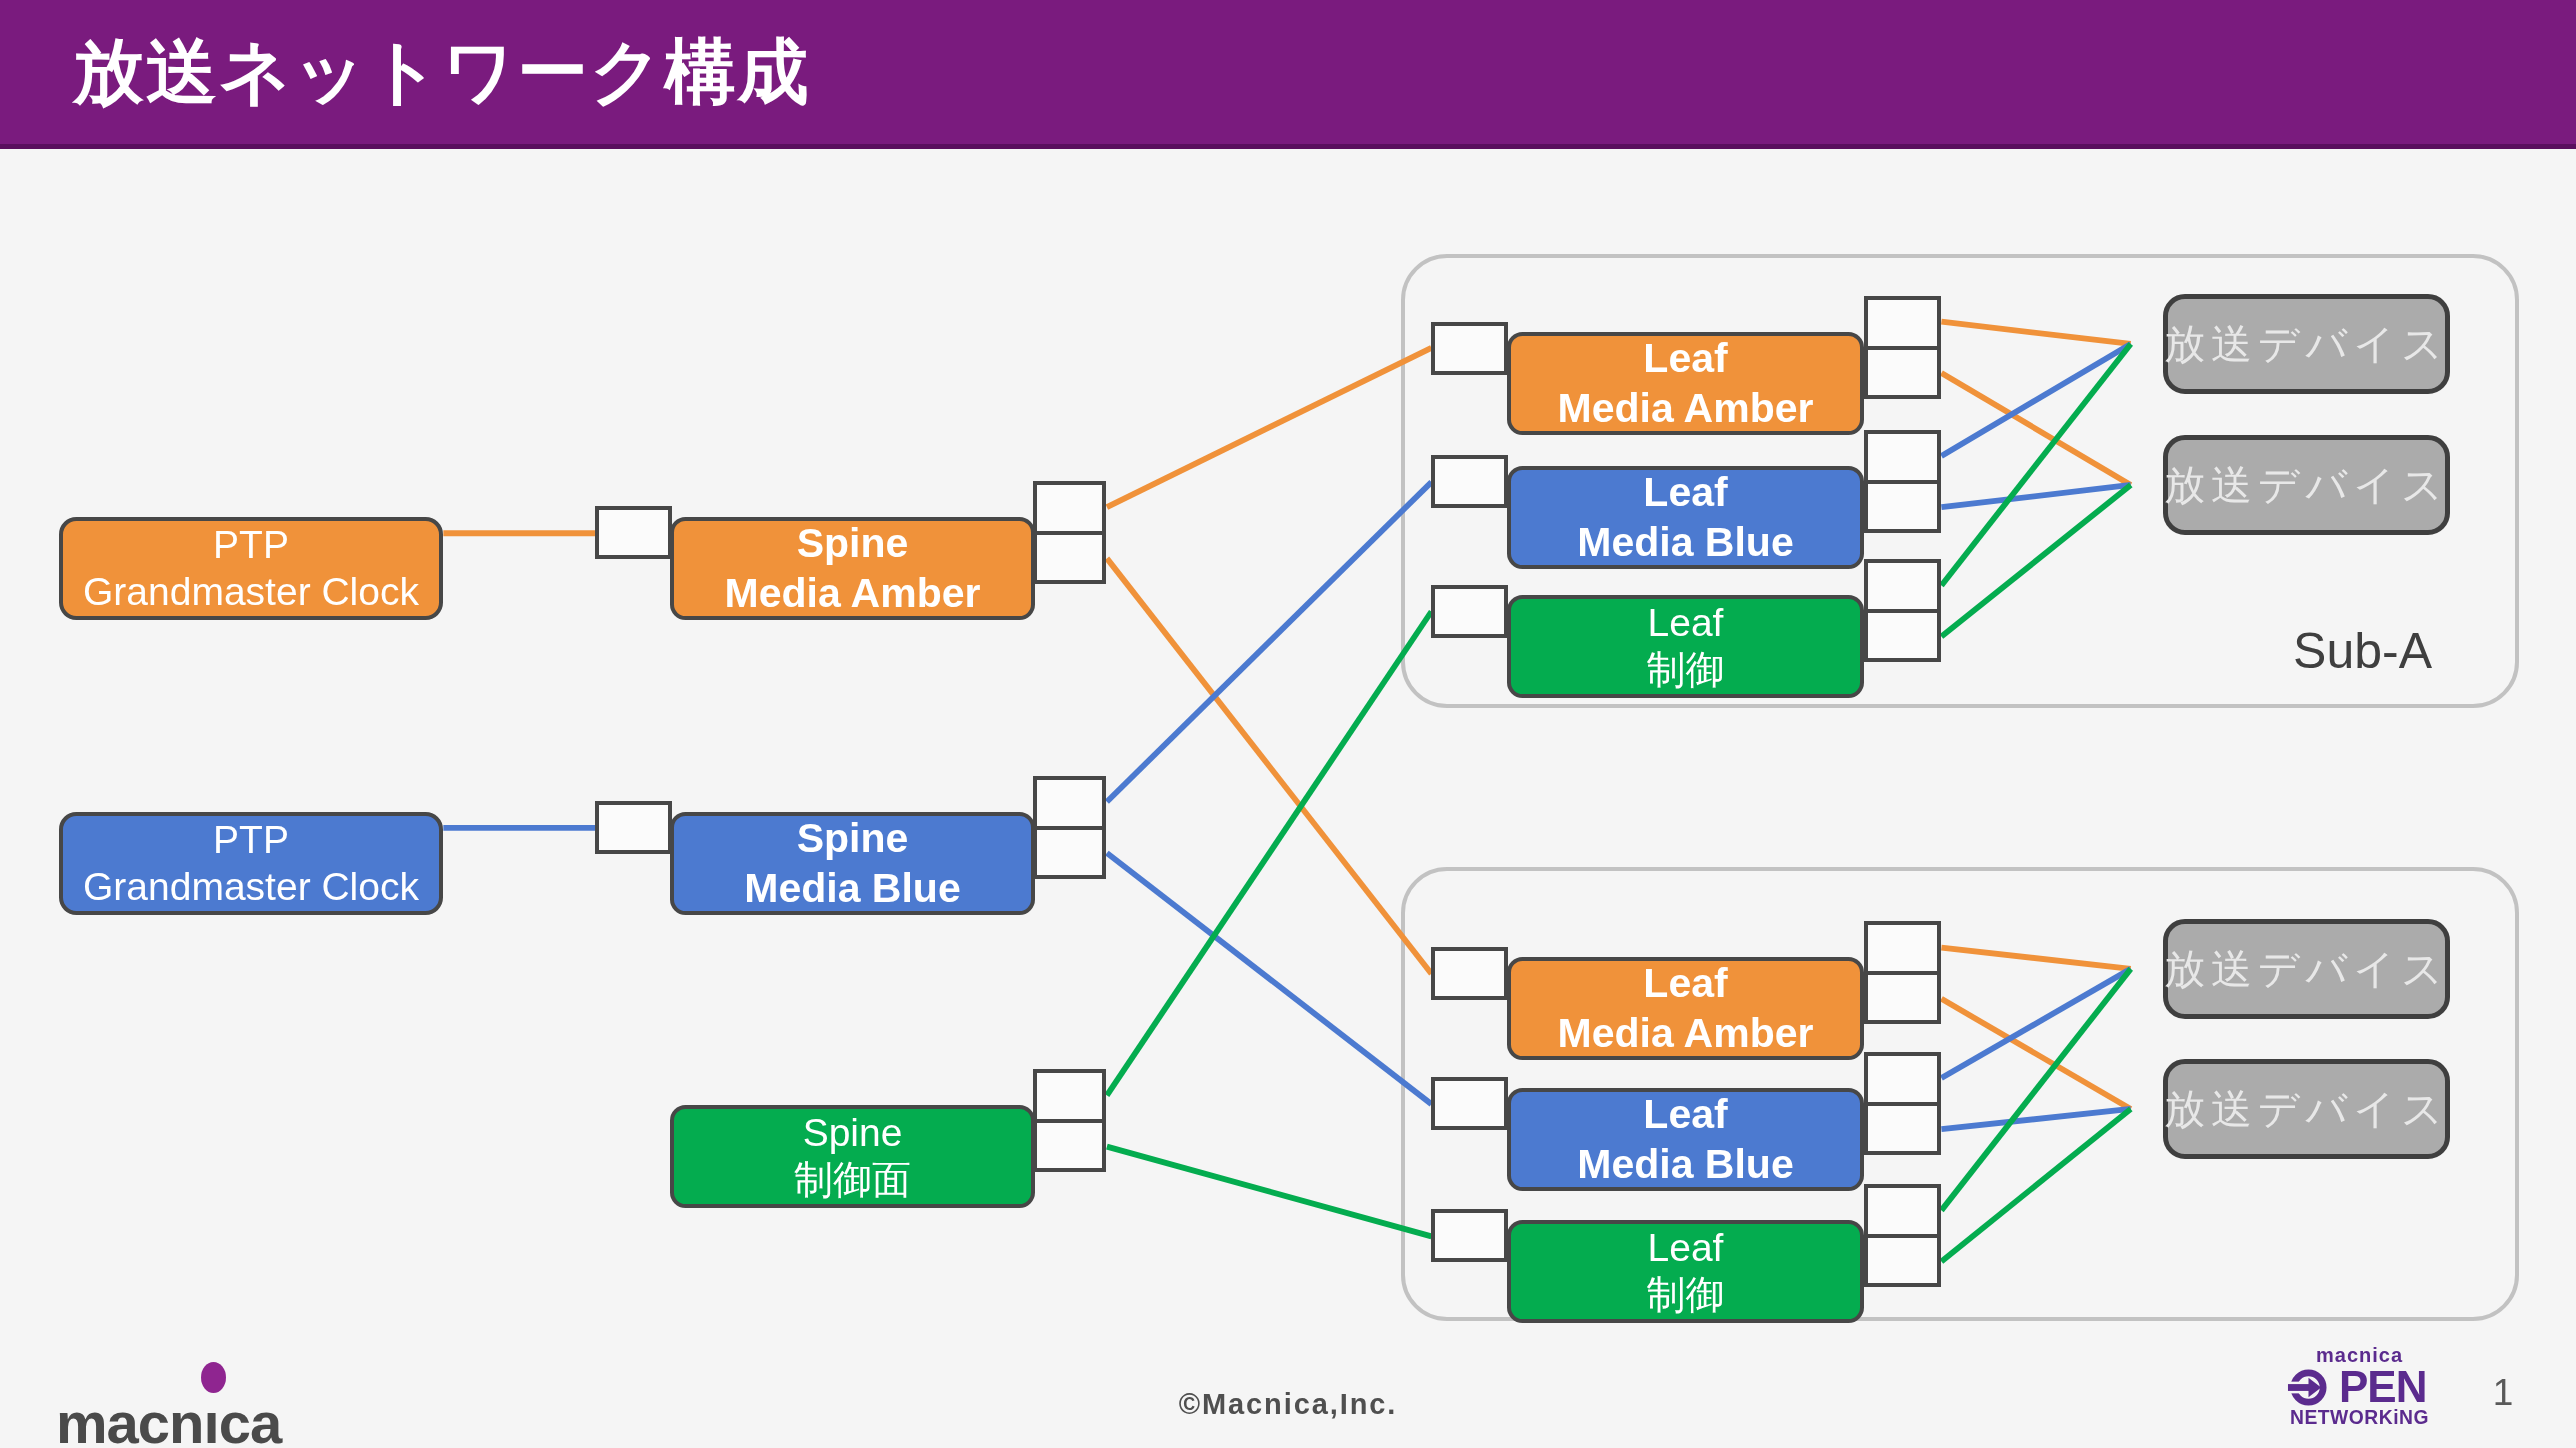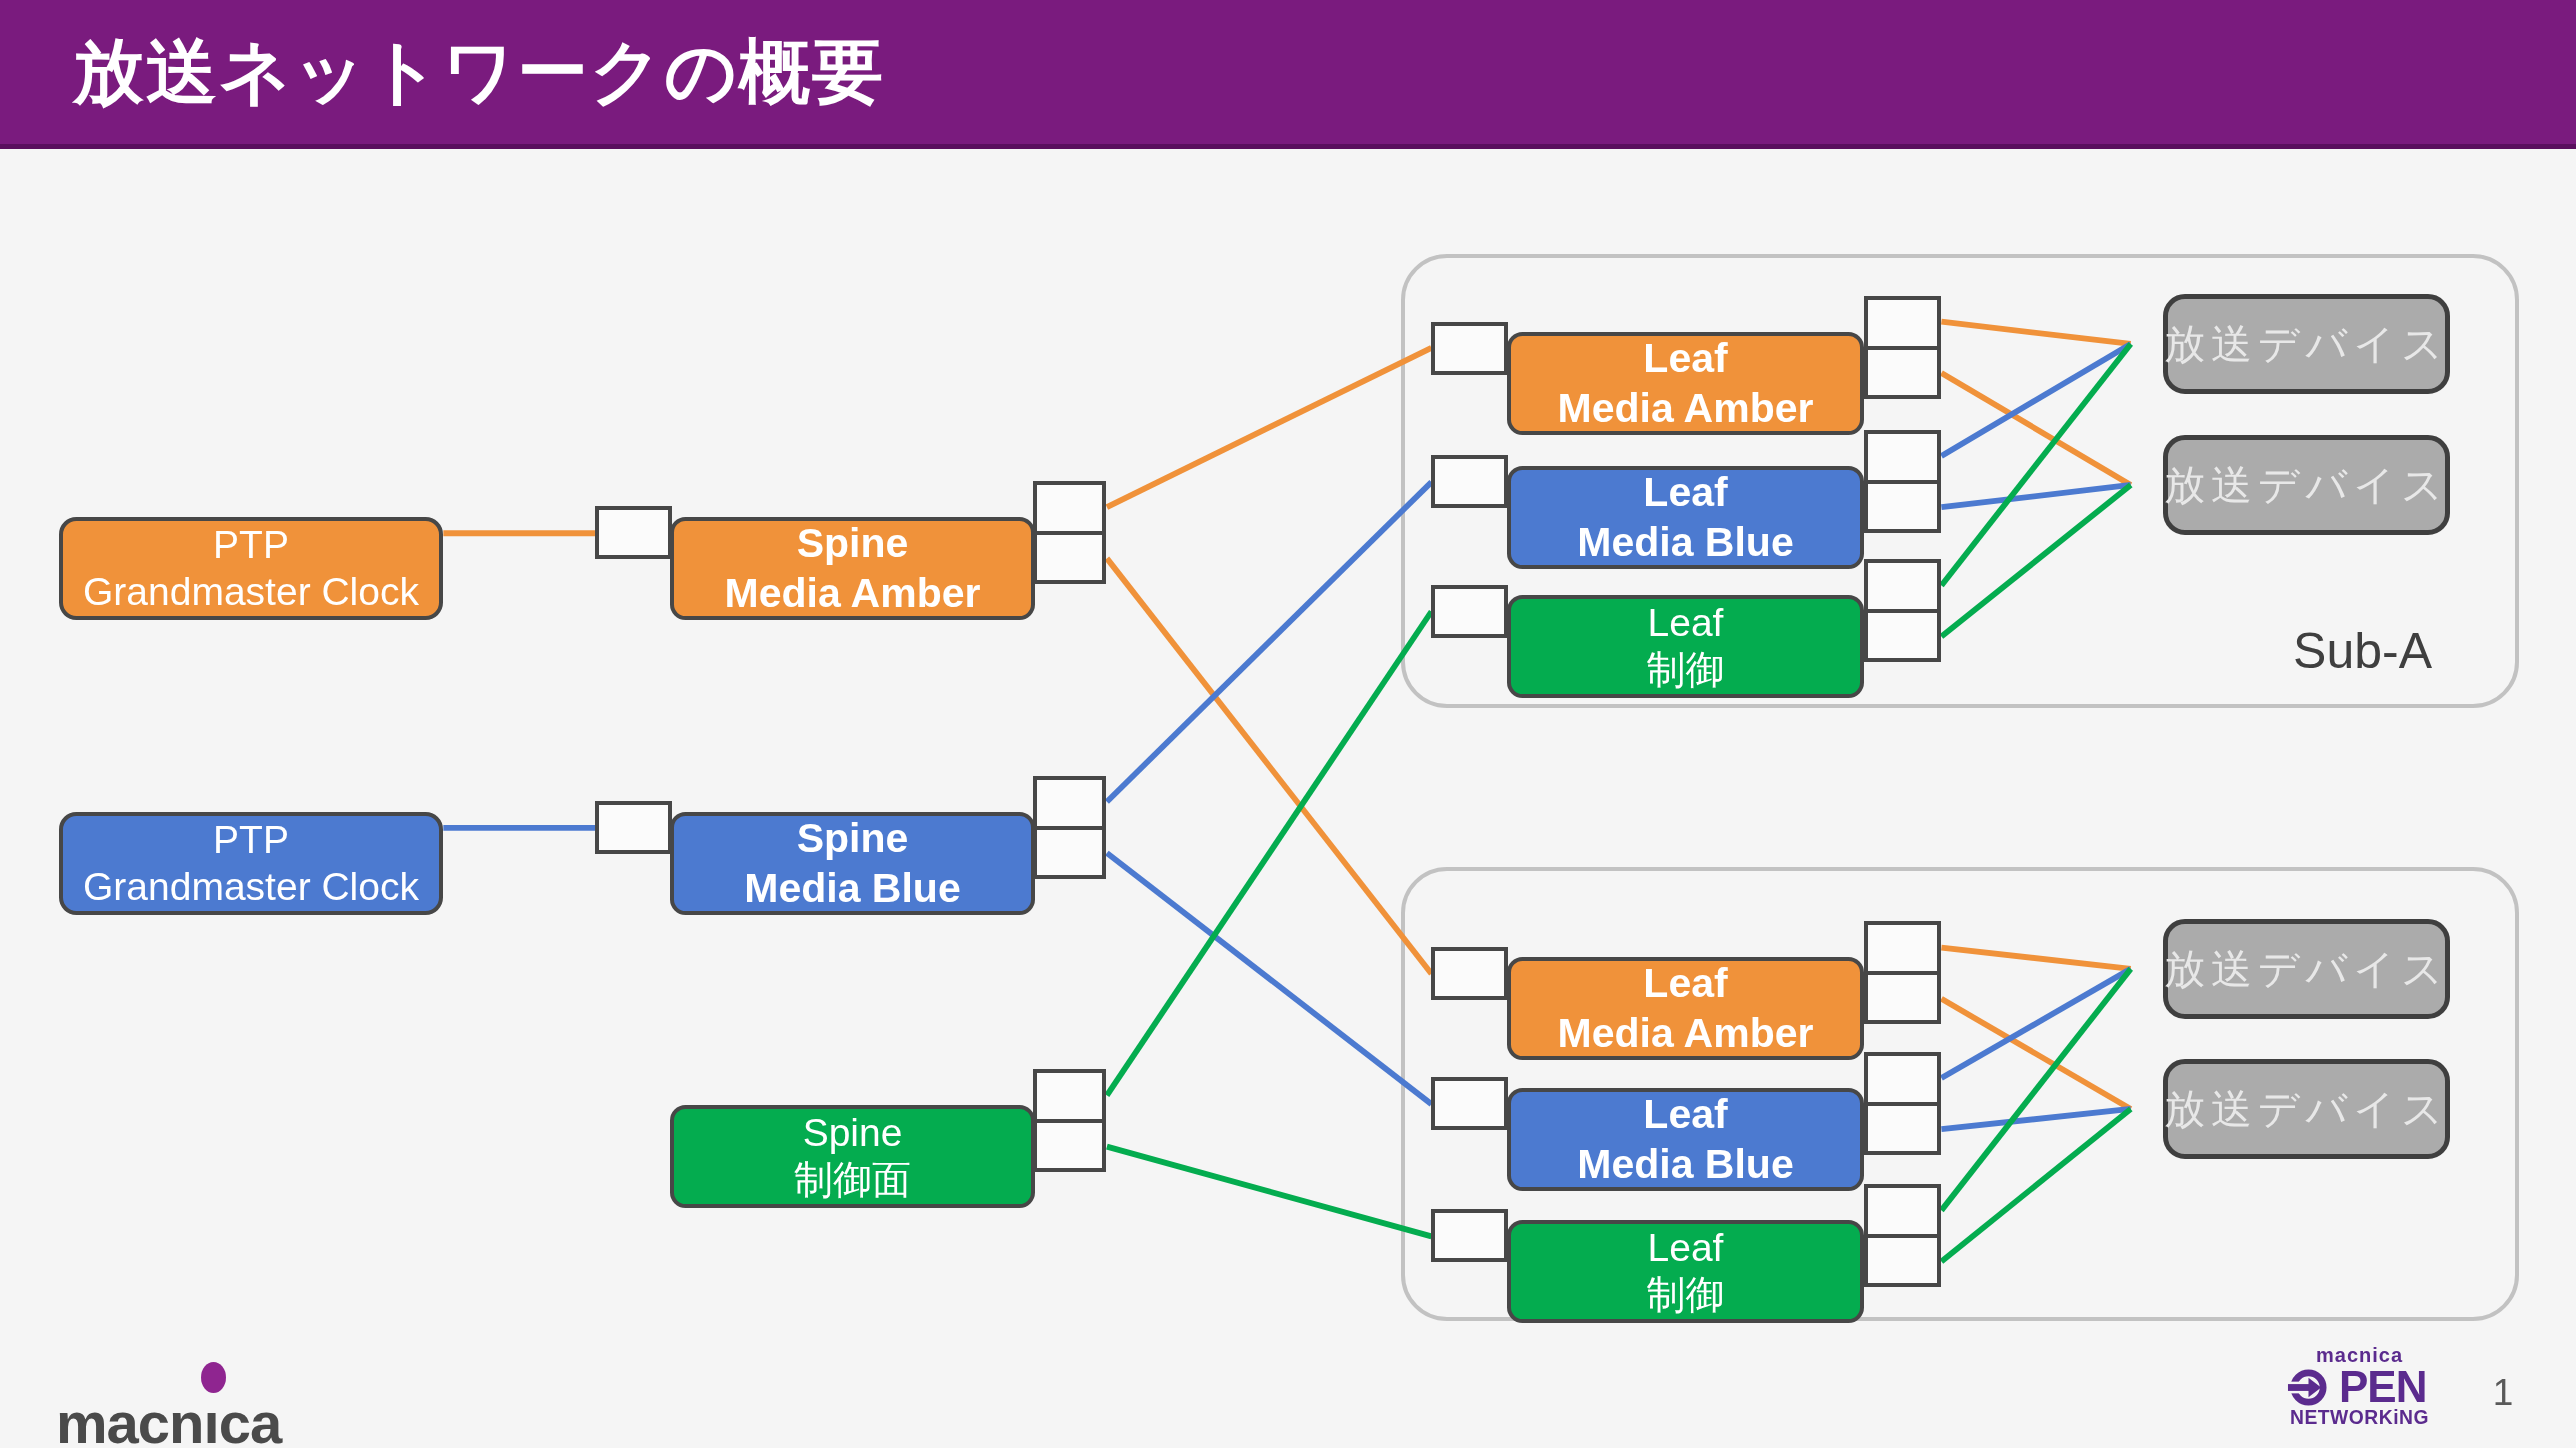--- a/index.html
+++ b/index.html
@@ -110,21 +110,21 @@
     position:absolute; left:2469px; top:1372px; width:68px; text-align:center;
     font-size:37px; color:#595959; z-index:3;
   }
 </style>
 </head>
 <body>
 
 <div class="slide">
 
   <div class="header">
-    <div class="title">放送ネットワークの概要</div>
+    <div class="title">放送ネットワーク構成</div>
   </div>
 
 
   <div class="group" style="left:1401px; top:254px; width:1118px; height:454px;"></div>
   <div class="group-label" style="left:2084px; top:622px;">Sub-A</div>
   <div class="group" style="left:1401px; top:867px; width:1118px; height:454px;"></div>
 
   <svg class="wires" width="2576" height="1449" viewBox="0 0 2667 1500">
 
     <line class="w w-amber" x1="459" y1="552" x2="616" y2="552"></line>
@@ -254,20 +254,21 @@
   </div>
 
   <div class="device" style="left:2131px; top:919px; width:287px; height:100px;">放送デバイス</div>
   <div class="device" style="left:2131px; top:1059px; width:287px; height:100px;">放送デバイス</div>
 
   <div class="macnica-logo">
     <span><span>macn</span><span>ı</span><span>ca</span></span>
     <span class="dot"></span>
   </div>
 
+  <div class="copyright">©Macnica,Inc.</div>
 
   <div class="brand">
     <div class="b-top">macnica</div>
     <div class="b-mid">
       <svg width="41" height="41" viewBox="0 0 42 42">
         <circle cx="22" cy="21" r="15" fill="none" stroke="#5B2B8E" stroke-width="7"></circle>
         <rect x="0" y="15" width="16" height="12" fill="#F5F5F5"></rect>
         <rect x="1" y="17.5" width="22" height="7" fill="#5B2B8E"></rect>
         <polygon points="22,11 35,21 22,31" fill="#5B2B8E"></polygon>
       </svg>

